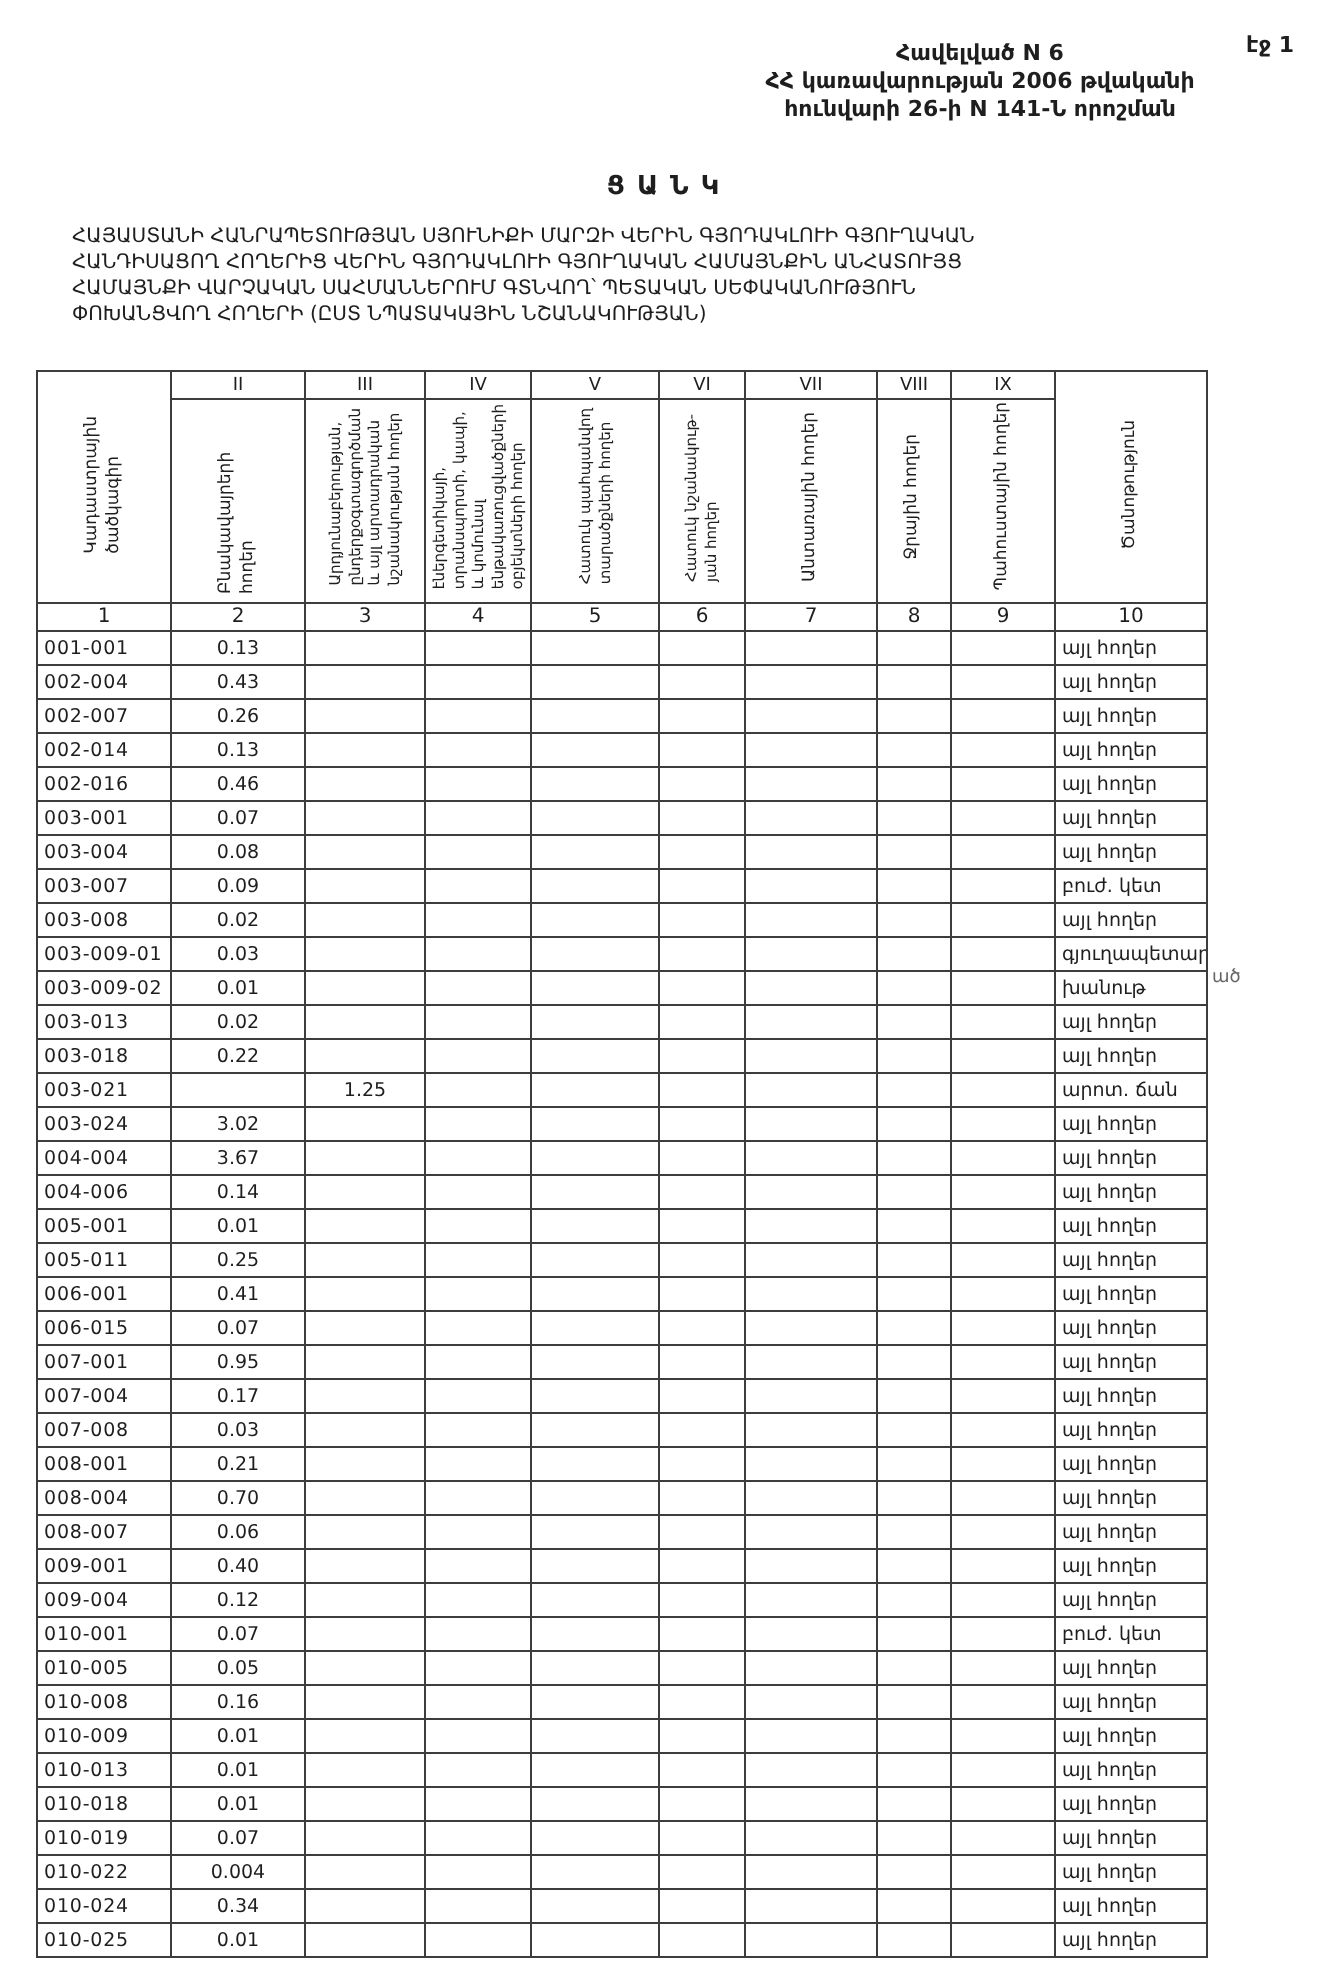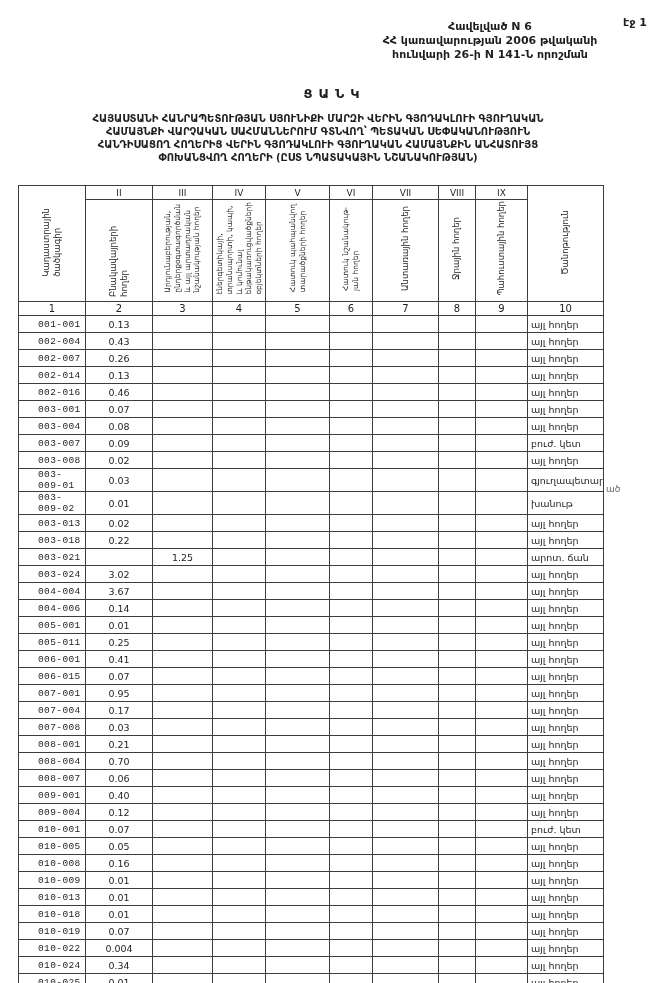--- a/index.html
+++ b/index.html
@@ -6,36 +6,36 @@
   #page{
     position:relative;width:669px;height:983px;background:#ffffff;
     font-family:"DejaVu Sans",sans-serif;color:#1e1e1e;overflow:hidden;
   }
   
   .page-num{position:absolute;top:16px;right:22px;font-size:11px;font-weight:bold;}
   .annex{position:absolute;top:20px;left:300px;width:380px;text-align:center;
          font-size:11px;font-weight:bold;line-height:14px;}
   .doc-title{position:absolute;top:86px;left:0;width:669px;text-align:center;
          font-size:13px;font-weight:bold;letter-spacing:6px;}
-  .subtitle{position:absolute;top:112px;left:8px;width:620px;text-align:center;
-         font-size:10px;font-weight:bold;line-height:13px;}
+  .subtitle{position:absolute;top:112px;left:36px;width:620px;text-align:left;
+         font-size:10px;font-weight:normal;line-height:13px;}
   
   table{position:absolute;top:185px;left:18px;border-collapse:collapse;table-layout:fixed;
         width:585px;}
   th,td{border:1px solid #3d3d3d;padding:0;overflow:hidden;}
   th{font-weight:normal;}
   .num-row th{height:13px;font-size:9px;text-align:center;}
   .vh{height:97px;text-align:center;vertical-align:middle;}
   .vtext{display:inline-block;writing-mode:vertical-rl;transform:rotate(180deg);
          white-space:pre-line;font-size:7.5px;line-height:1.3;text-align:left;
          max-height:118px;}
   .vtext.big{font-size:8.5px;}
   .colnum-row td{height:13px;font-size:10px;text-align:center;}
   tbody.data td{height:16px;font-size:9.5px;vertical-align:middle;}
-  td.c1{padding-left:19px;letter-spacing:0.4px;font-family:Liberation Mono, monospace;}
+  td.c1{padding-left:3px;letter-spacing:0.4px;}
   td.c2,td.c3{text-align:center;}
   td.c10{padding-left:3px;font-size:9px;}
   .stray{position:absolute;left:606px;top:484px;font-size:9px;color:#666;}
 </style>
 </head>
 <body>
 
 <div id="page">
 
   <div class="page-num">էջ 1</div>
@@ -43,22 +43,22 @@
   <div class="annex">
     <div>Հավելված N 6</div>
     <div>ՀՀ կառավարության 2006 թվականի</div>
     <div>հունվարի 26-ի N 141-Ն որոշման</div>
   </div>
 
   <div class="doc-title">ՑԱՆԿ</div>
 
   <div class="subtitle">
     <div>ՀԱՅԱՍՏԱՆԻ ՀԱՆՐԱՊԵՏՈՒԹՅԱՆ ՍՅՈՒՆԻՔԻ ՄԱՐԶԻ ՎԵՐԻՆ ԳՅՈԴԱԿԼՈՒԻ ԳՅՈՒՂԱԿԱՆ</div>
+    <div>ՀԱՆԴԻՍԱՑՈՂ ՀՈՂԵՐԻՑ ՎԵՐԻՆ ԳՅՈԴԱԿԼՈՒԻ ԳՅՈՒՂԱԿԱՆ ՀԱՄԱՅՆՔԻՆ ԱՆՀԱՏՈՒՅՑ</div>
     <div>ՀԱՄԱՅՆՔԻ ՎԱՐՉԱԿԱՆ ՍԱՀՄԱՆՆԵՐՈՒՄ ԳՏՆՎՈՂ՝ ՊԵՏԱԿԱՆ ՍԵՓԱԿԱՆՈՒԹՅՈՒՆ</div>
-    <div>ՀԱՆԴԻՍԱՑՈՂ ՀՈՂԵՐԻՑ ՎԵՐԻՆ ԳՅՈԴԱԿԼՈՒԻ ԳՅՈՒՂԱԿԱՆ ՀԱՄԱՅՆՔԻՆ ԱՆՀԱՏՈՒՅՑ</div>
     <div>ՓՈԽԱՆՑՎՈՂ ՀՈՂԵՐԻ (ԸՍՏ ՆՊԱՏԱԿԱՅԻՆ ՆՇԱՆԱԿՈՒԹՅԱՆ)</div>
   </div>
 
   <table>
     <colgroup>
       <col style="width:67px">
         <col style="width:67px">
         <col style="width:60px">
       <col style="width:53px">
         <col style="width:64px">

